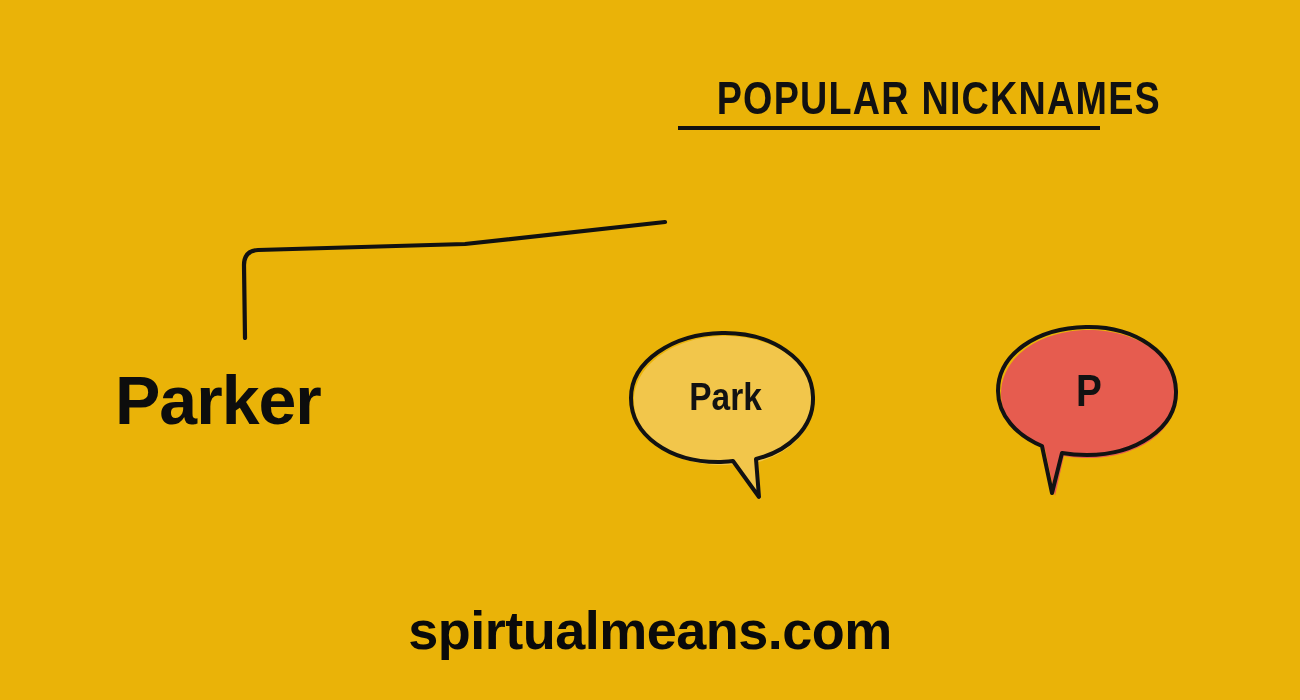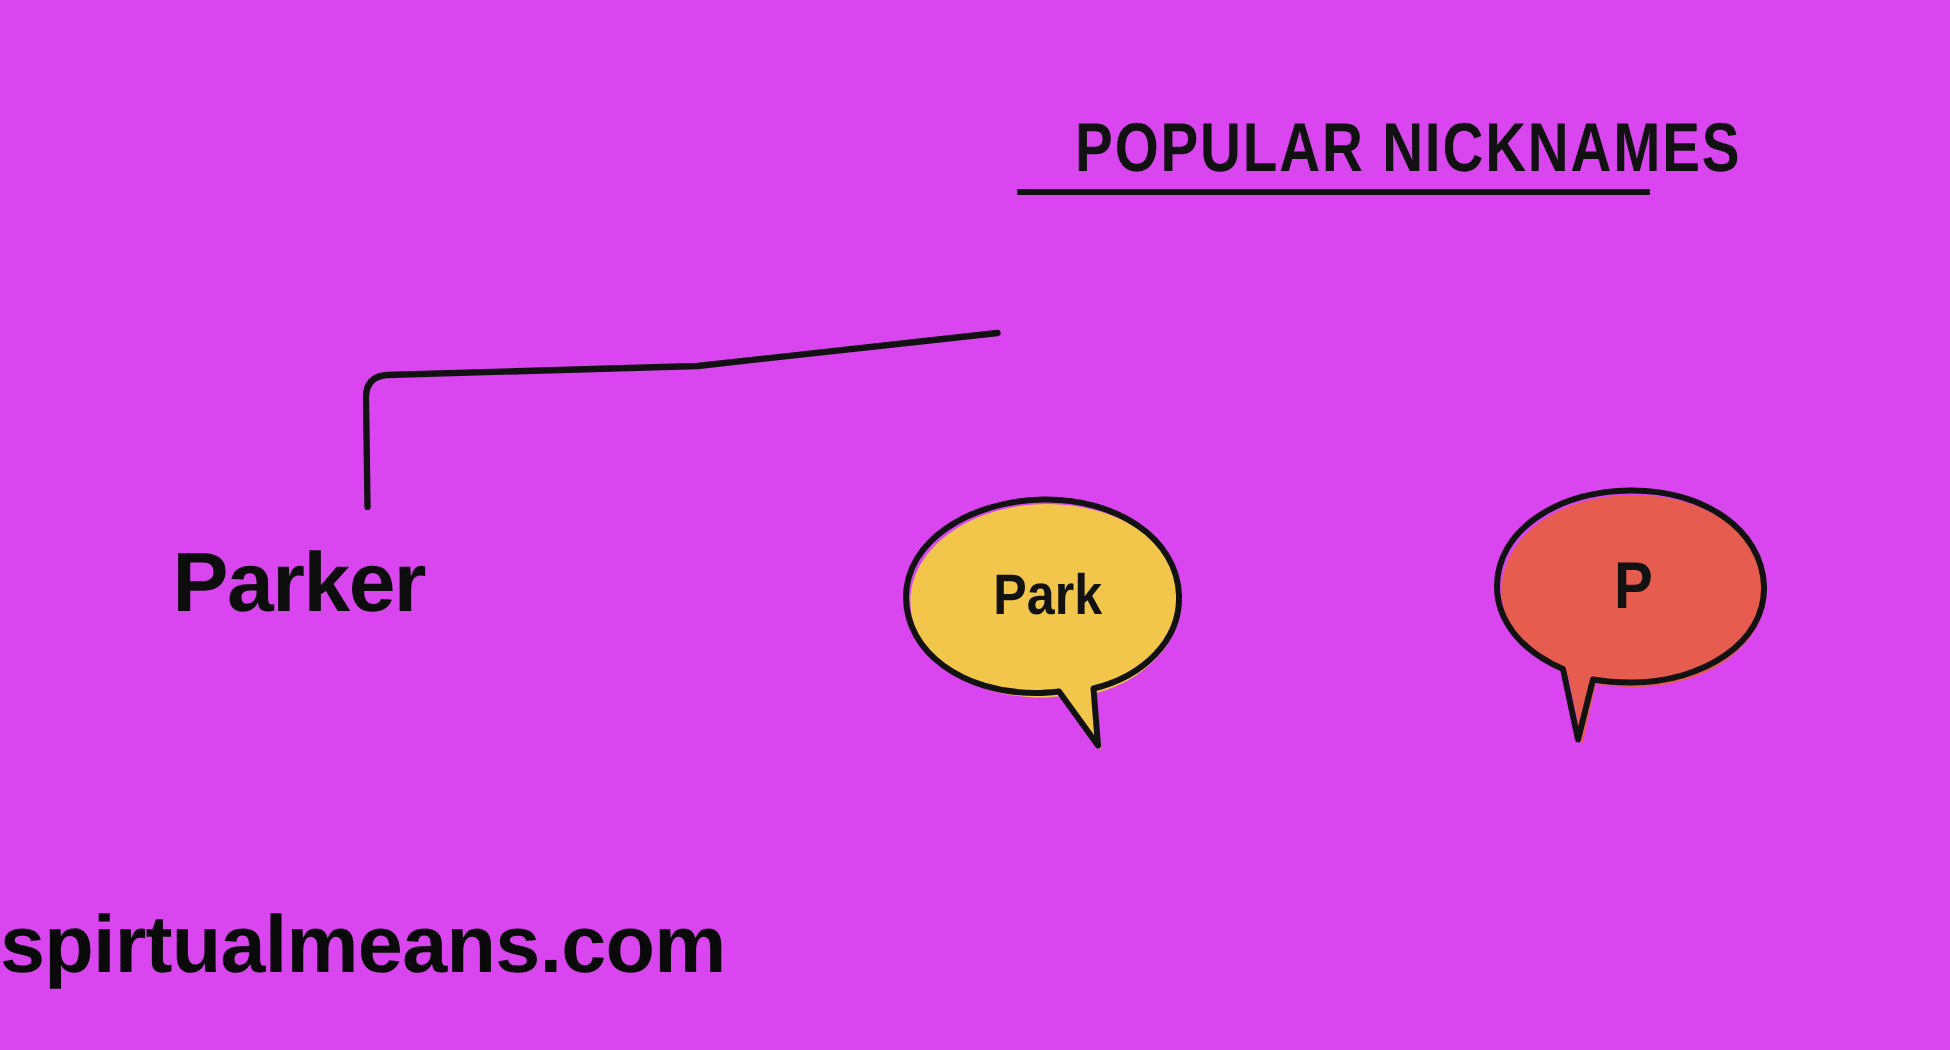--- a/index.html
+++ b/index.html
@@ -4,21 +4,21 @@
 <style>
   html, body {
     margin: 0;
     padding: 0;
     background: #ffffff;
   }
   #canvas {
     position: relative;
     width: 1300px;
     height: 700px;
-    background: #d946ef;
+    background: #eab308;
     overflow: hidden;
     font-family: "Liberation Sans", sans-serif;
   }
 
   
   #nickname-heading {
     position: absolute;
     left: 678px;
     top: 72px;
     width: 430px;
@@ -60,24 +60,24 @@
     color: #121212;
     white-space: nowrap;
     transform: scaleX(0.92);
     transform-origin: left center;
   }
 
   
   #main-name {
     position: absolute;
     left: 115px;
-    top: 340px;
-    font-family: "Liberation Sans", sans-serif;
-    font-weight: 700;
-    font-size: 56px;
+    top: 352px;
+    font-family: "Liberation Sans", sans-serif;
+    font-weight: 700;
+    font-size: 68px;
     line-height: 96px;
     color: #0d0d0d;
     letter-spacing: -1px;
     white-space: nowrap;
   }
 
   
   #connector-line {
     position: absolute;
     left: 225px;
@@ -99,34 +99,35 @@
     position: absolute;
     left: 0;
     right: 0;
     text-align: center;
     font-family: "Liberation Sans", sans-serif;
     font-weight: 700;
     color: #121212;
     white-space: nowrap;
     transform: scaleX(0.88);
   }
-  #bubble-park       { left: 601px; top: 328px; width: 195px; height: 185px; }
+  #bubble-park       { left: 628px; top: 328px; width: 195px; height: 185px; }
   #bubble-parks      { left: 800px; top: 318px; width: 195px; height: 198px; }
   #bubble-p          { left: 995px; top: 322px; width: 188px; height: 190px; }
 
   #bubble-park .bubble-label  { top: 48px; font-size: 38px; }
   #bubble-parks .bubble-label { top: 48px; font-size: 38px; left: 2px; }
   #bubble-p .bubble-label     { top: 44px; font-size: 44px; }
 
   
   #watermark {
     position: absolute;
     left: 0;
     top: 598px;
     width: 1300px;
+    text-align: center;
     font-family: "Liberation Sans", sans-serif;
     font-weight: 700;
     font-size: 54px;
     line-height: 64px;
     color: #0a0a0a;
     letter-spacing: -0.5px;
   }
 </style>
 </head>
 <body>

